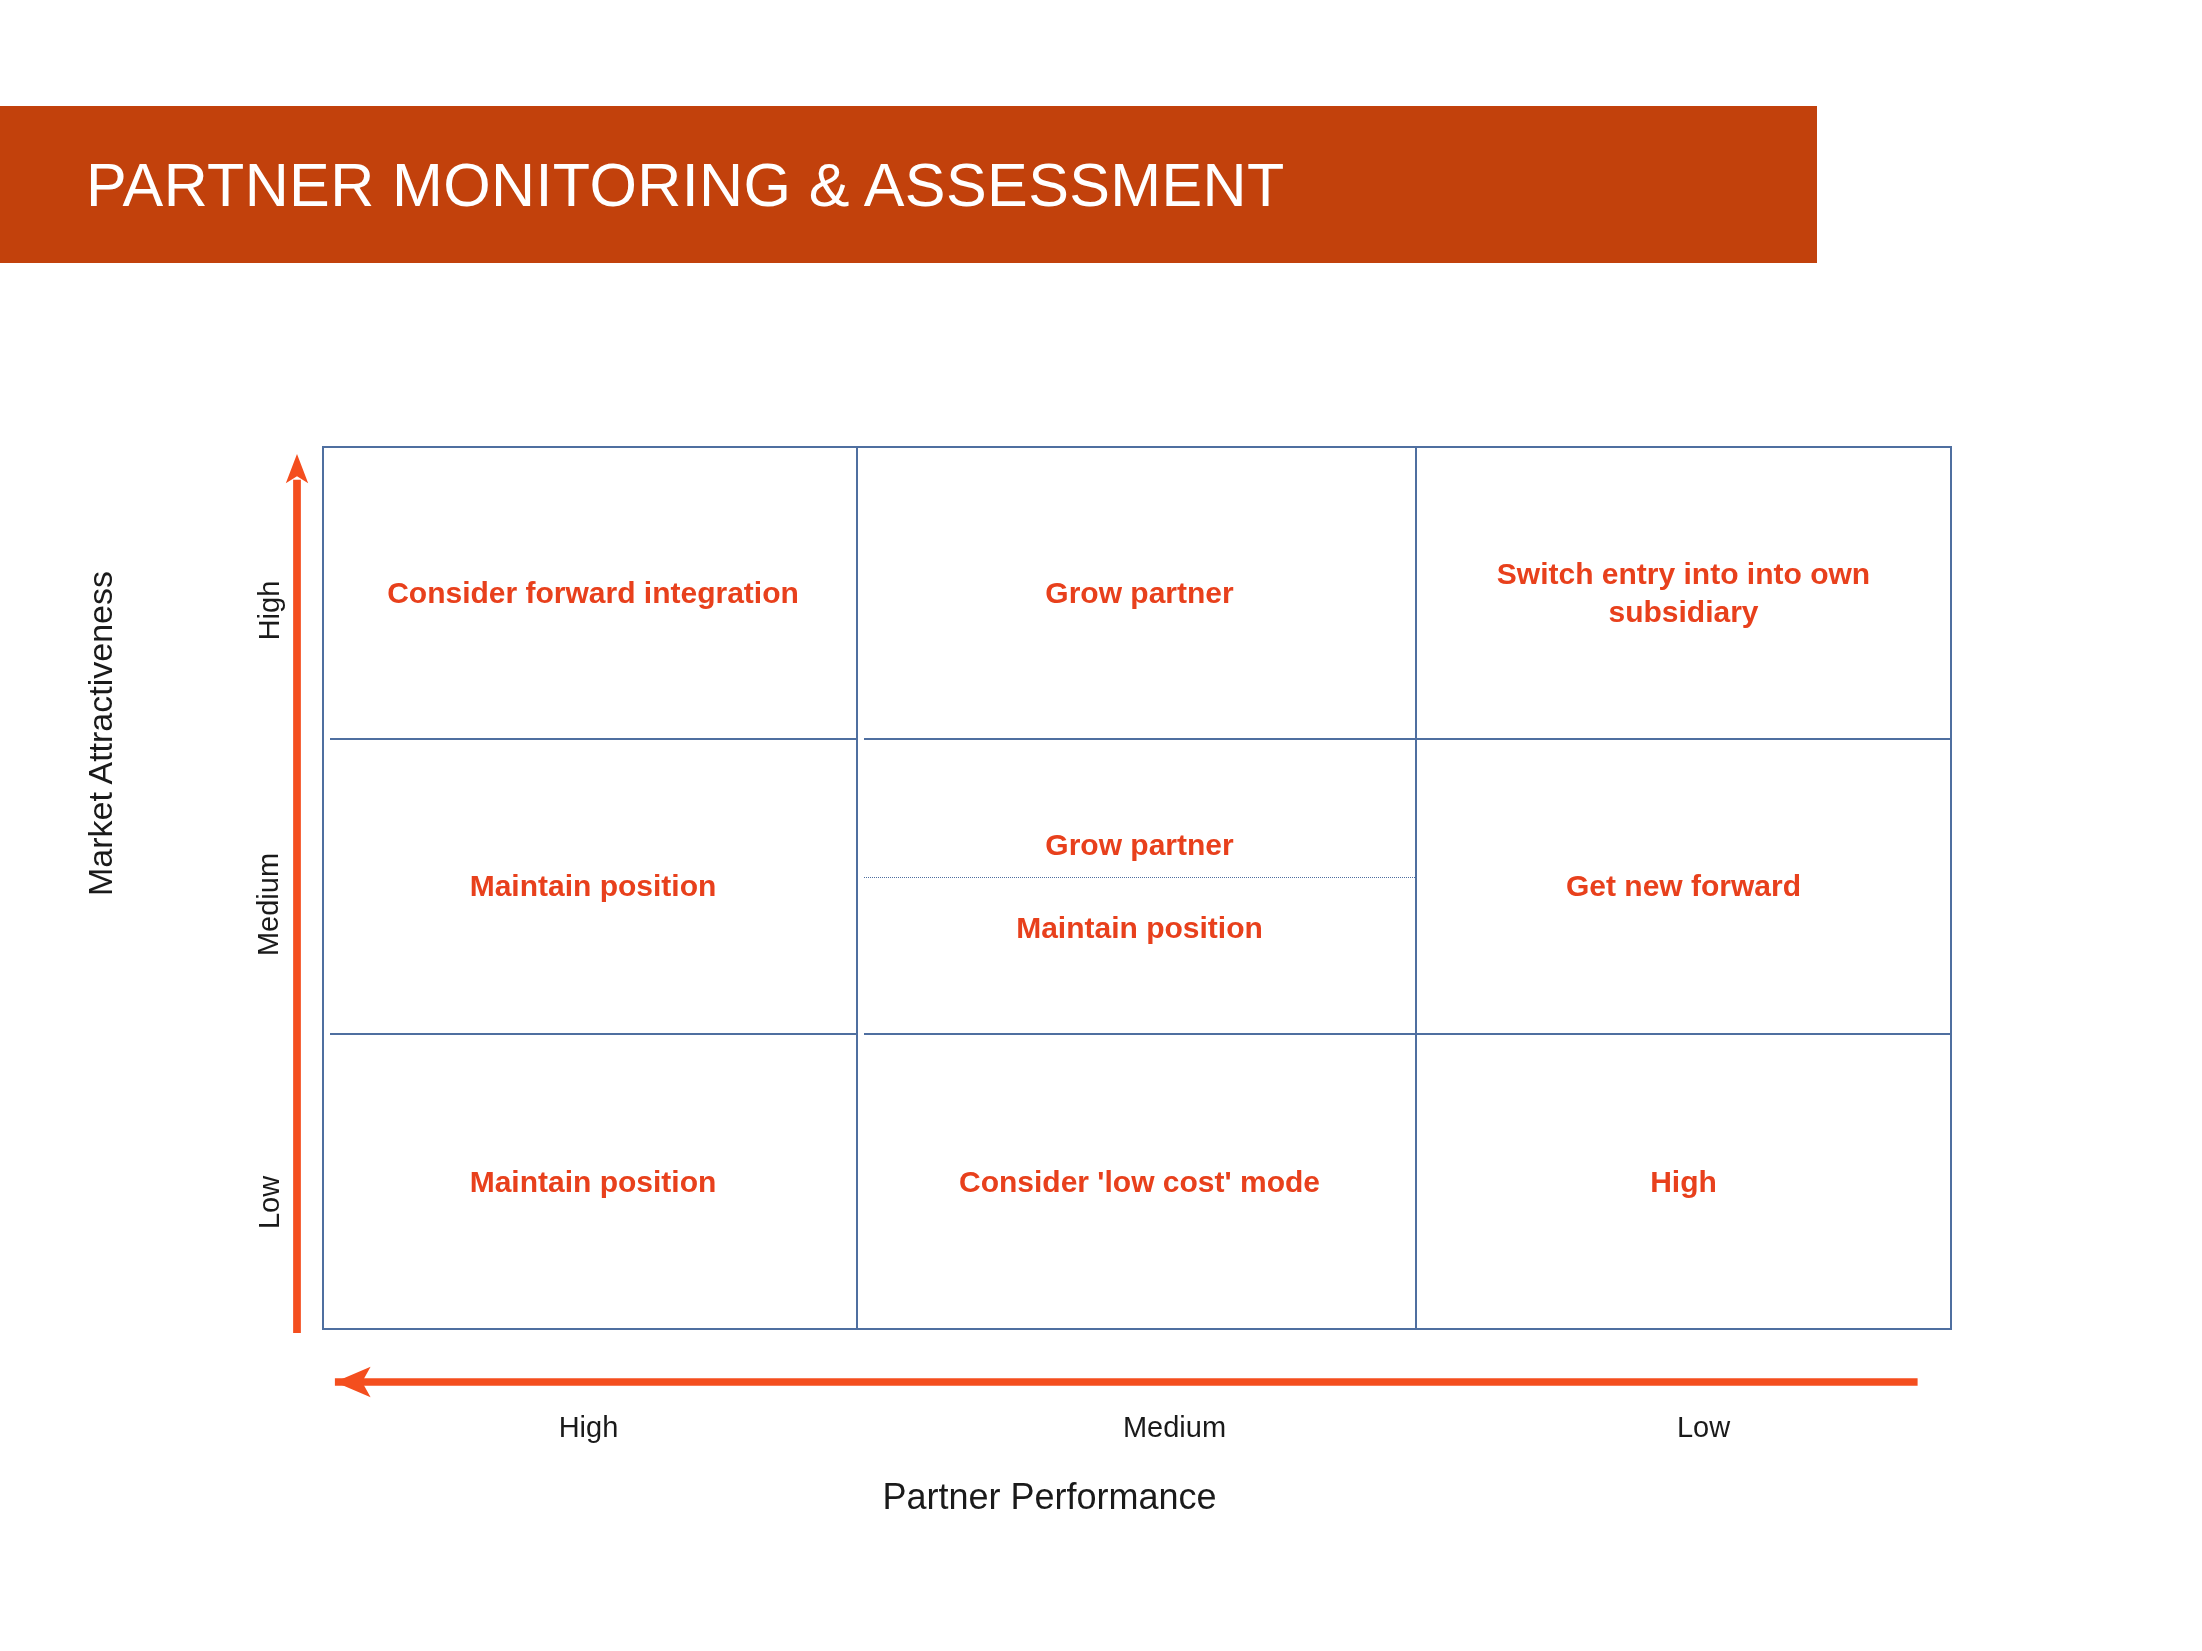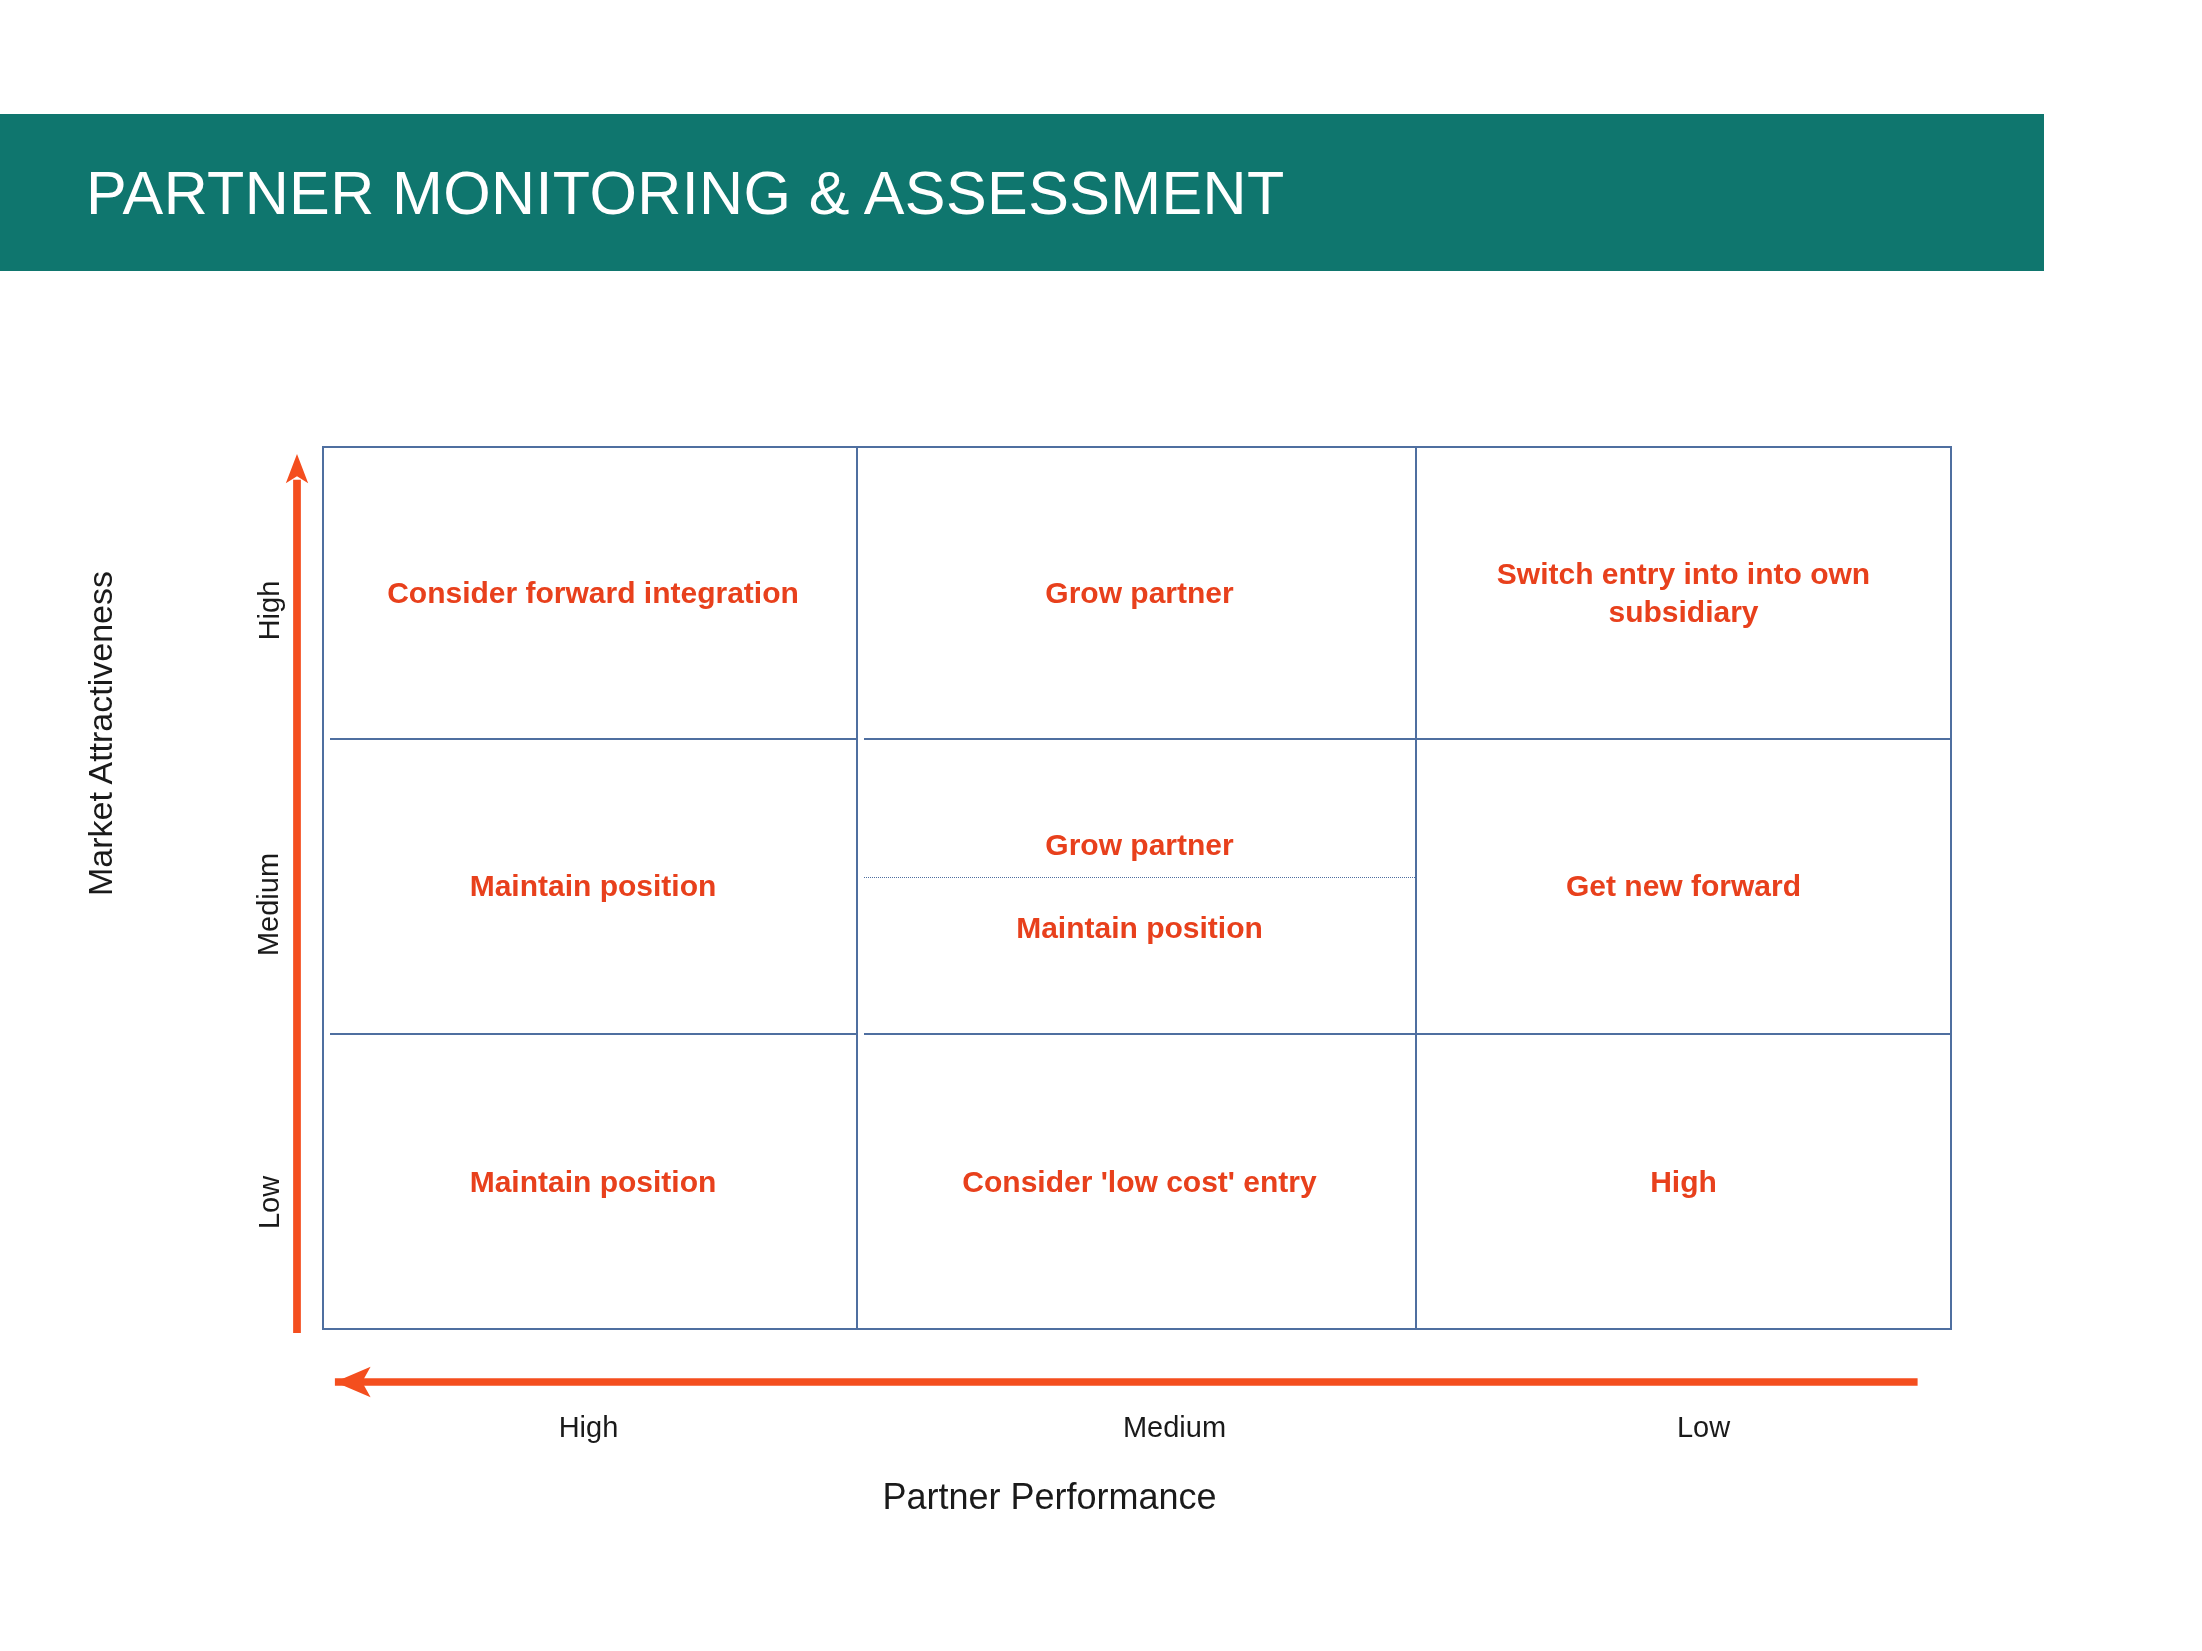--- a/index.html
+++ b/index.html
@@ -12,24 +12,24 @@
     height: 1652px;
     position: relative;
     font-family: "Liberation Sans", sans-serif;
     overflow: hidden;
   }
 
   
   #title-banner {
     position: absolute;
     left: 0;
-    top: 114px;
-    width: 2044px;
+    top: 106px;
+    width: 1817px;
     height: 157px;
-    background: #0f766e;
+    background: #c2410c;
     display: flex;
     align-items: center;
   }
   #title-text {
     color: #ffffff;
     font-size: 61px;
     font-weight: 400;
     letter-spacing: 0.4px;
     margin-left: 86px;
     white-space: nowrap;
@@ -205,21 +205,21 @@
 
   <div class="cell b-bottom">
     <span class="cell-label">Get new forward</span>
   </div>
 
   <div class="cell b-right">
     <span class="cell-label">Maintain position</span>
   </div>
 
   <div class="cell b-right">
-    <span class="cell-label">Consider 'low cost' entry</span>
+    <span class="cell-label">Consider 'low cost' mode</span>
   </div>
 
   <div class="cell">
     <span class="cell-label">High</span>
   </div>
 
 </div>
 
 <div id="x-axis-arrow">
   <svg width="1628" height="34" viewBox="0 0 1892 40" xmlns="http://www.w3.org/2000/svg">

